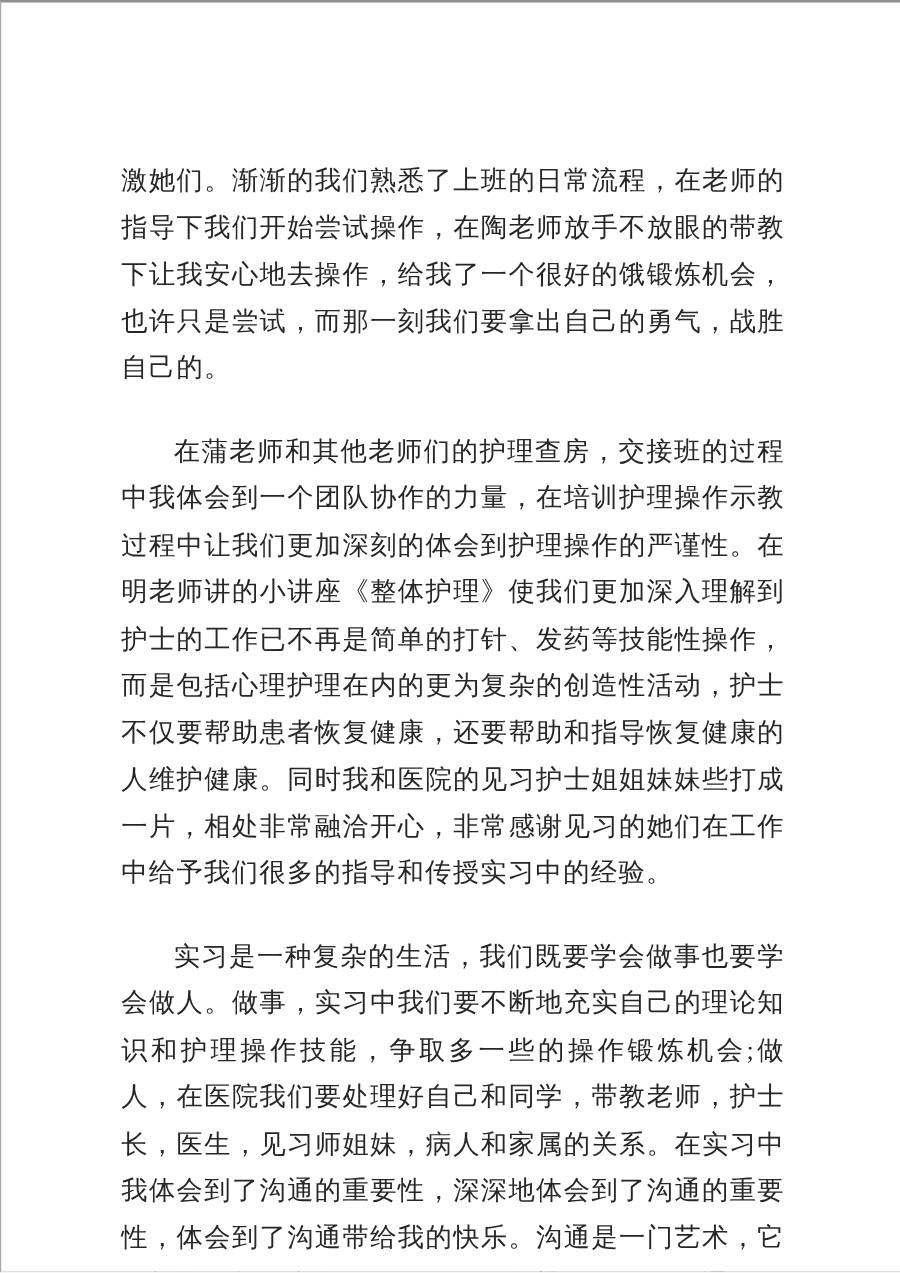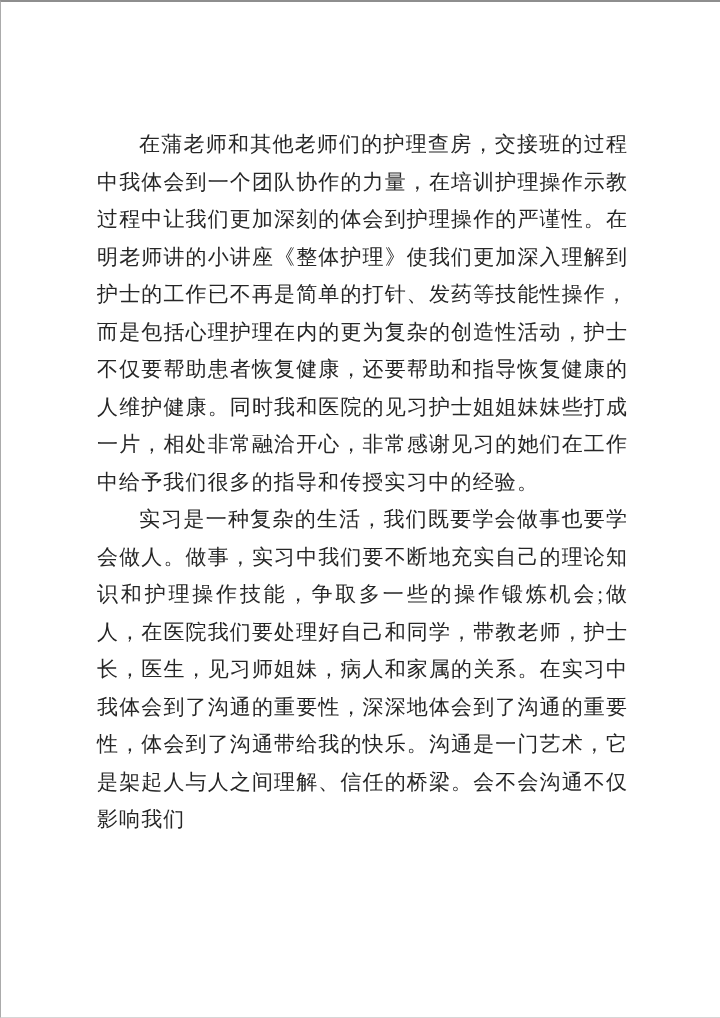--- a/index.html
+++ b/index.html
@@ -30,23 +30,25 @@
     padding: 0;
     font-size: 21px;
     line-height: 37.5px;
     letter-spacing: 1.1px;
     color: #262626;
     text-align: justify;
     font-weight: 400;
   }
   .para.indent {
     text-indent: 2em;
+    margin-top: 29px;
   }
 </style>
 </head>
 <body>
 
 <div class="page">
   <div class="text-block">
+    <p class="para">激她们。渐渐的我们熟悉了上班的日常流程，在老师的指导下我们开始尝试操作，在陶老师放手不放眼的带教下让我安心地去操作，给我了一个很好的饿锻炼机会，也许只是尝试，而那一刻我们要拿出自己的勇气，战胜自己的。</p>
     <p class="para indent">在蒲老师和其他老师们的护理查房，交接班的过程中我体会到一个团队协作的力量，在培训护理操作示教过程中让我们更加深刻的体会到护理操作的严谨性。在明老师讲的小讲座《整体护理》使我们更加深入理解到护士的工作已不再是简单的打针、发药等技能性操作，而是包括心理护理在内的更为复杂的创造性活动，护士不仅要帮助患者恢复健康，还要帮助和指导恢复健康的人维护健康。同时我和医院的见习护士姐姐妹妹些打成一片，相处非常融洽开心，非常感谢见习的她们在工作中给予我们很多的指导和传授实习中的经验。</p>
     <p class="para indent">实习是一种复杂的生活，我们既要学会做事也要学会做人。做事，实习中我们要不断地充实自己的理论知识和护理操作技能，争取多一些的操作锻炼机会;做人，在医院我们要处理好自己和同学，带教老师，护士长，医生，见习师姐妹，病人和家属的关系。在实习中我体会到了沟通的重要性，深深地体会到了沟通的重要性，体会到了沟通带给我的快乐。沟通是一门艺术，它是架起人与人之间理解、信任的桥梁。会不会沟通不仅影响我们</p>
   </div>
 </div>
 
 </body></html>

